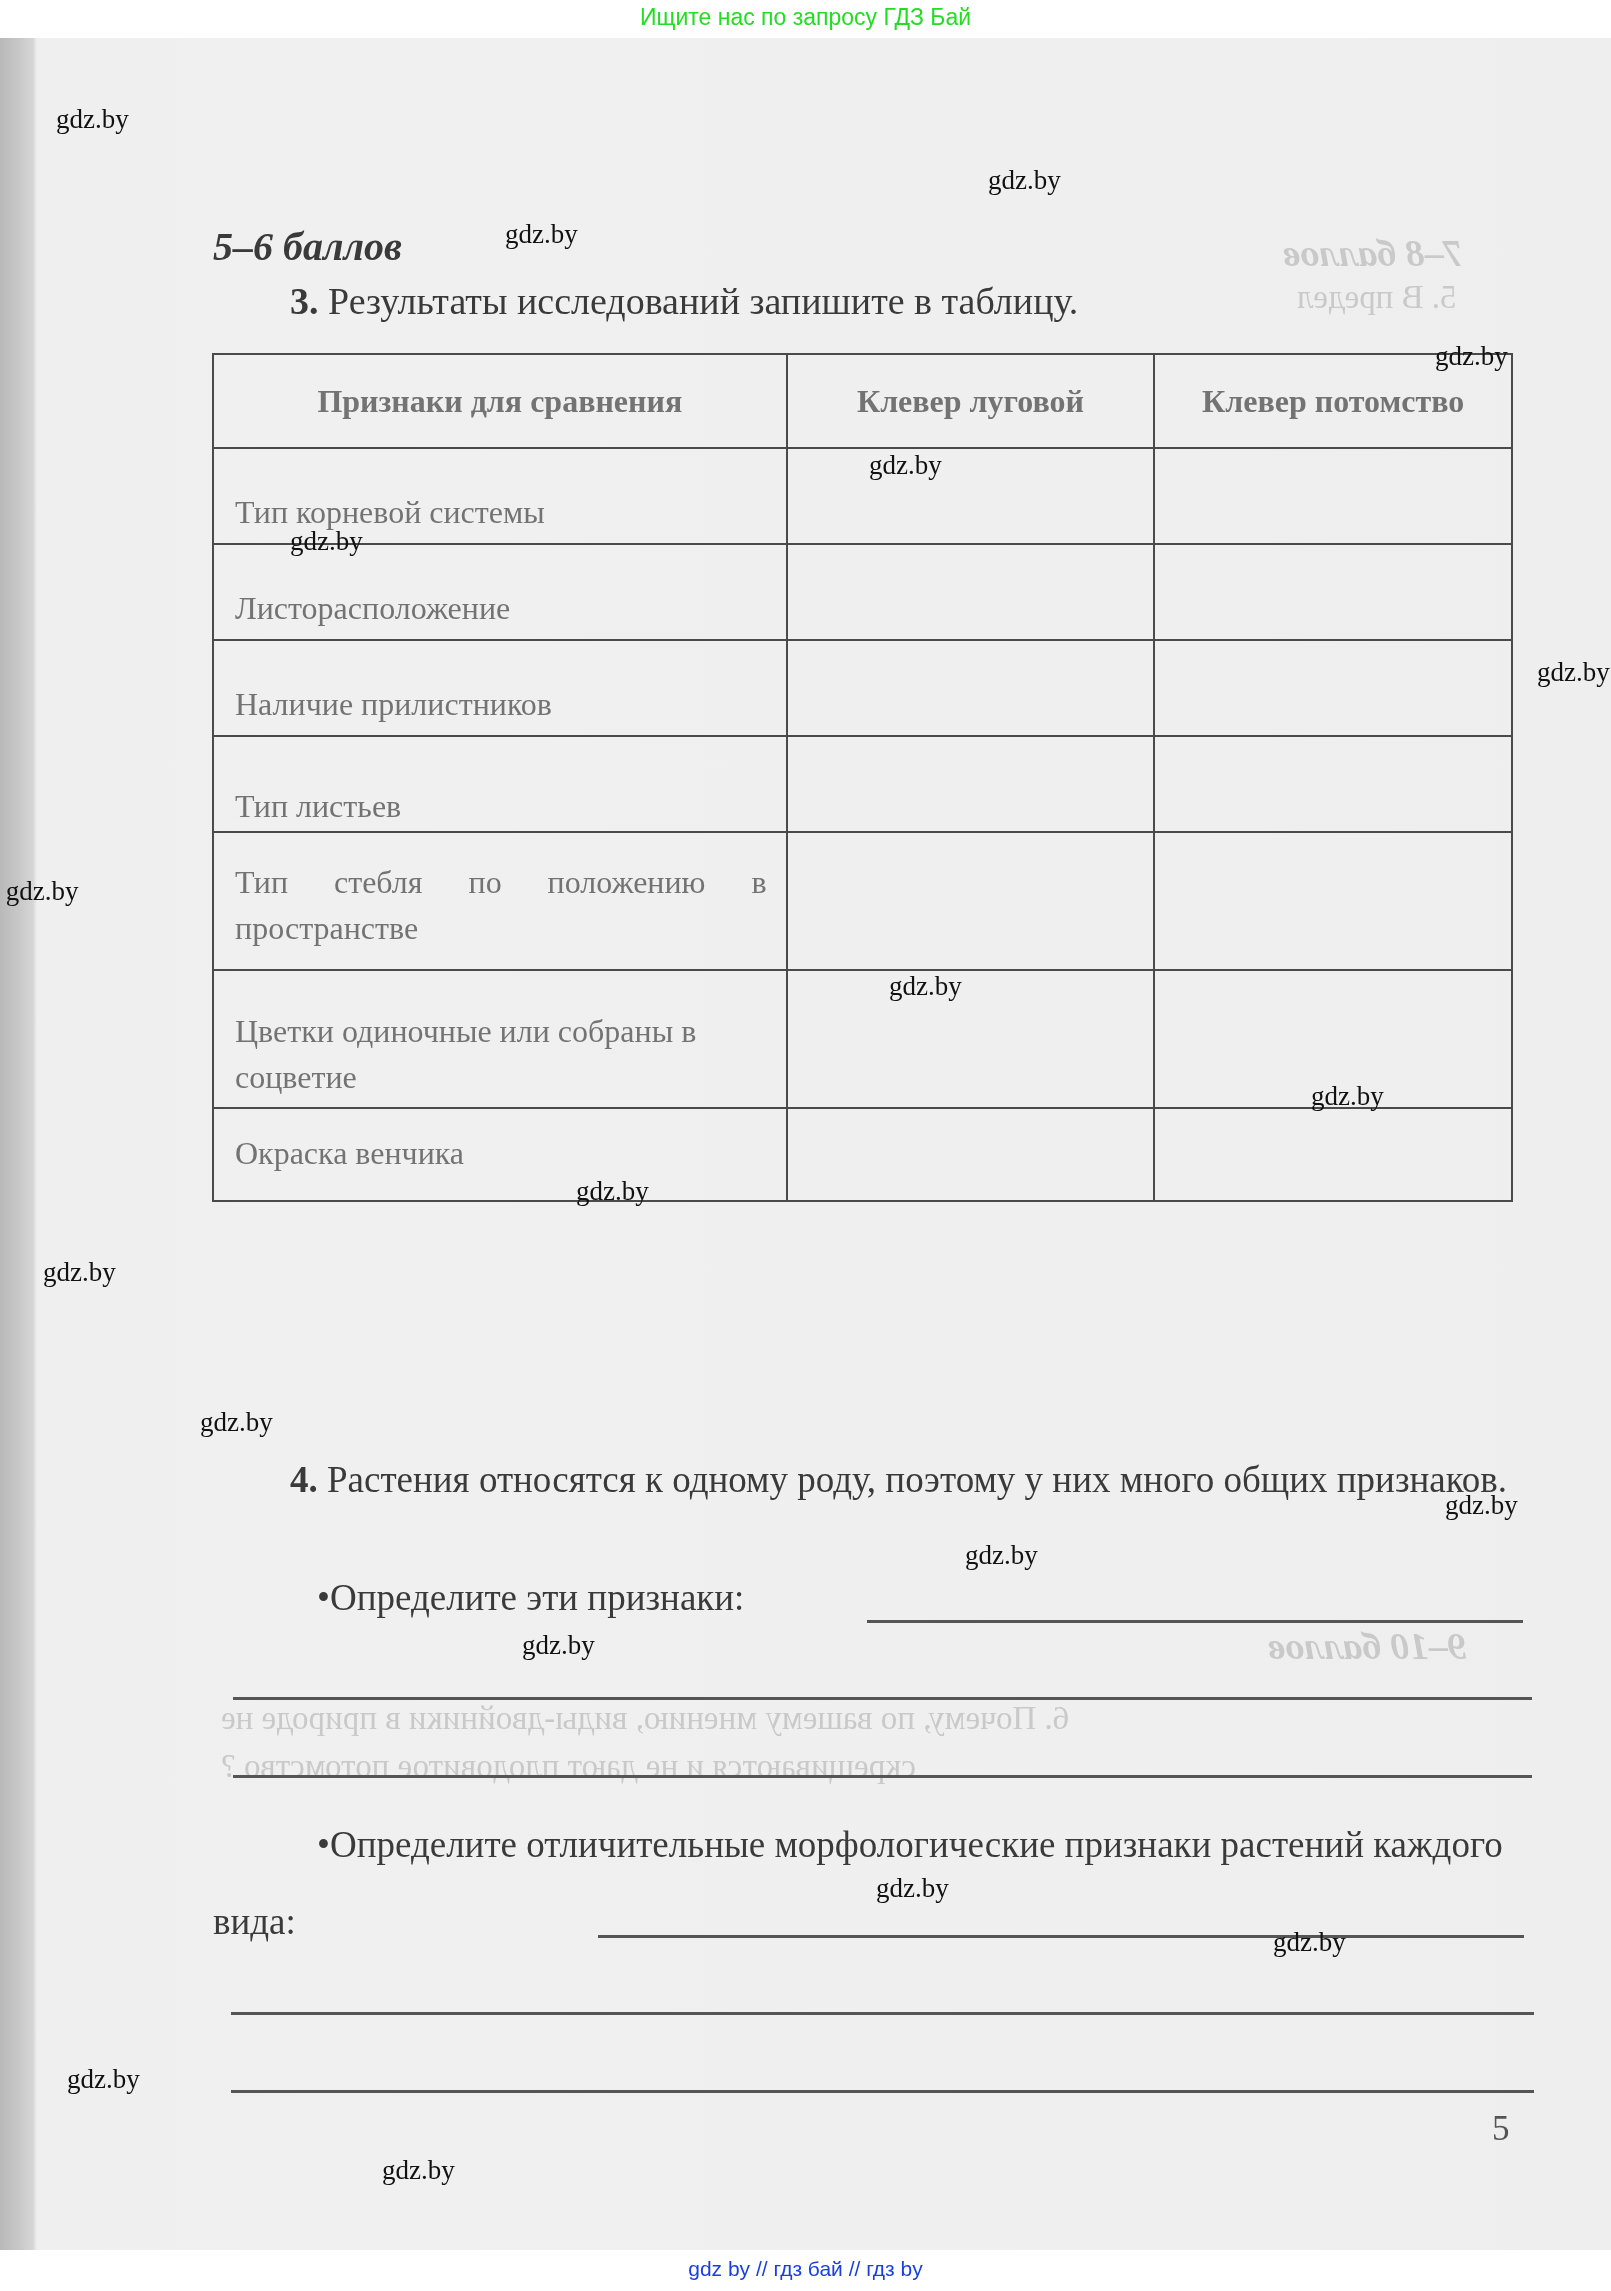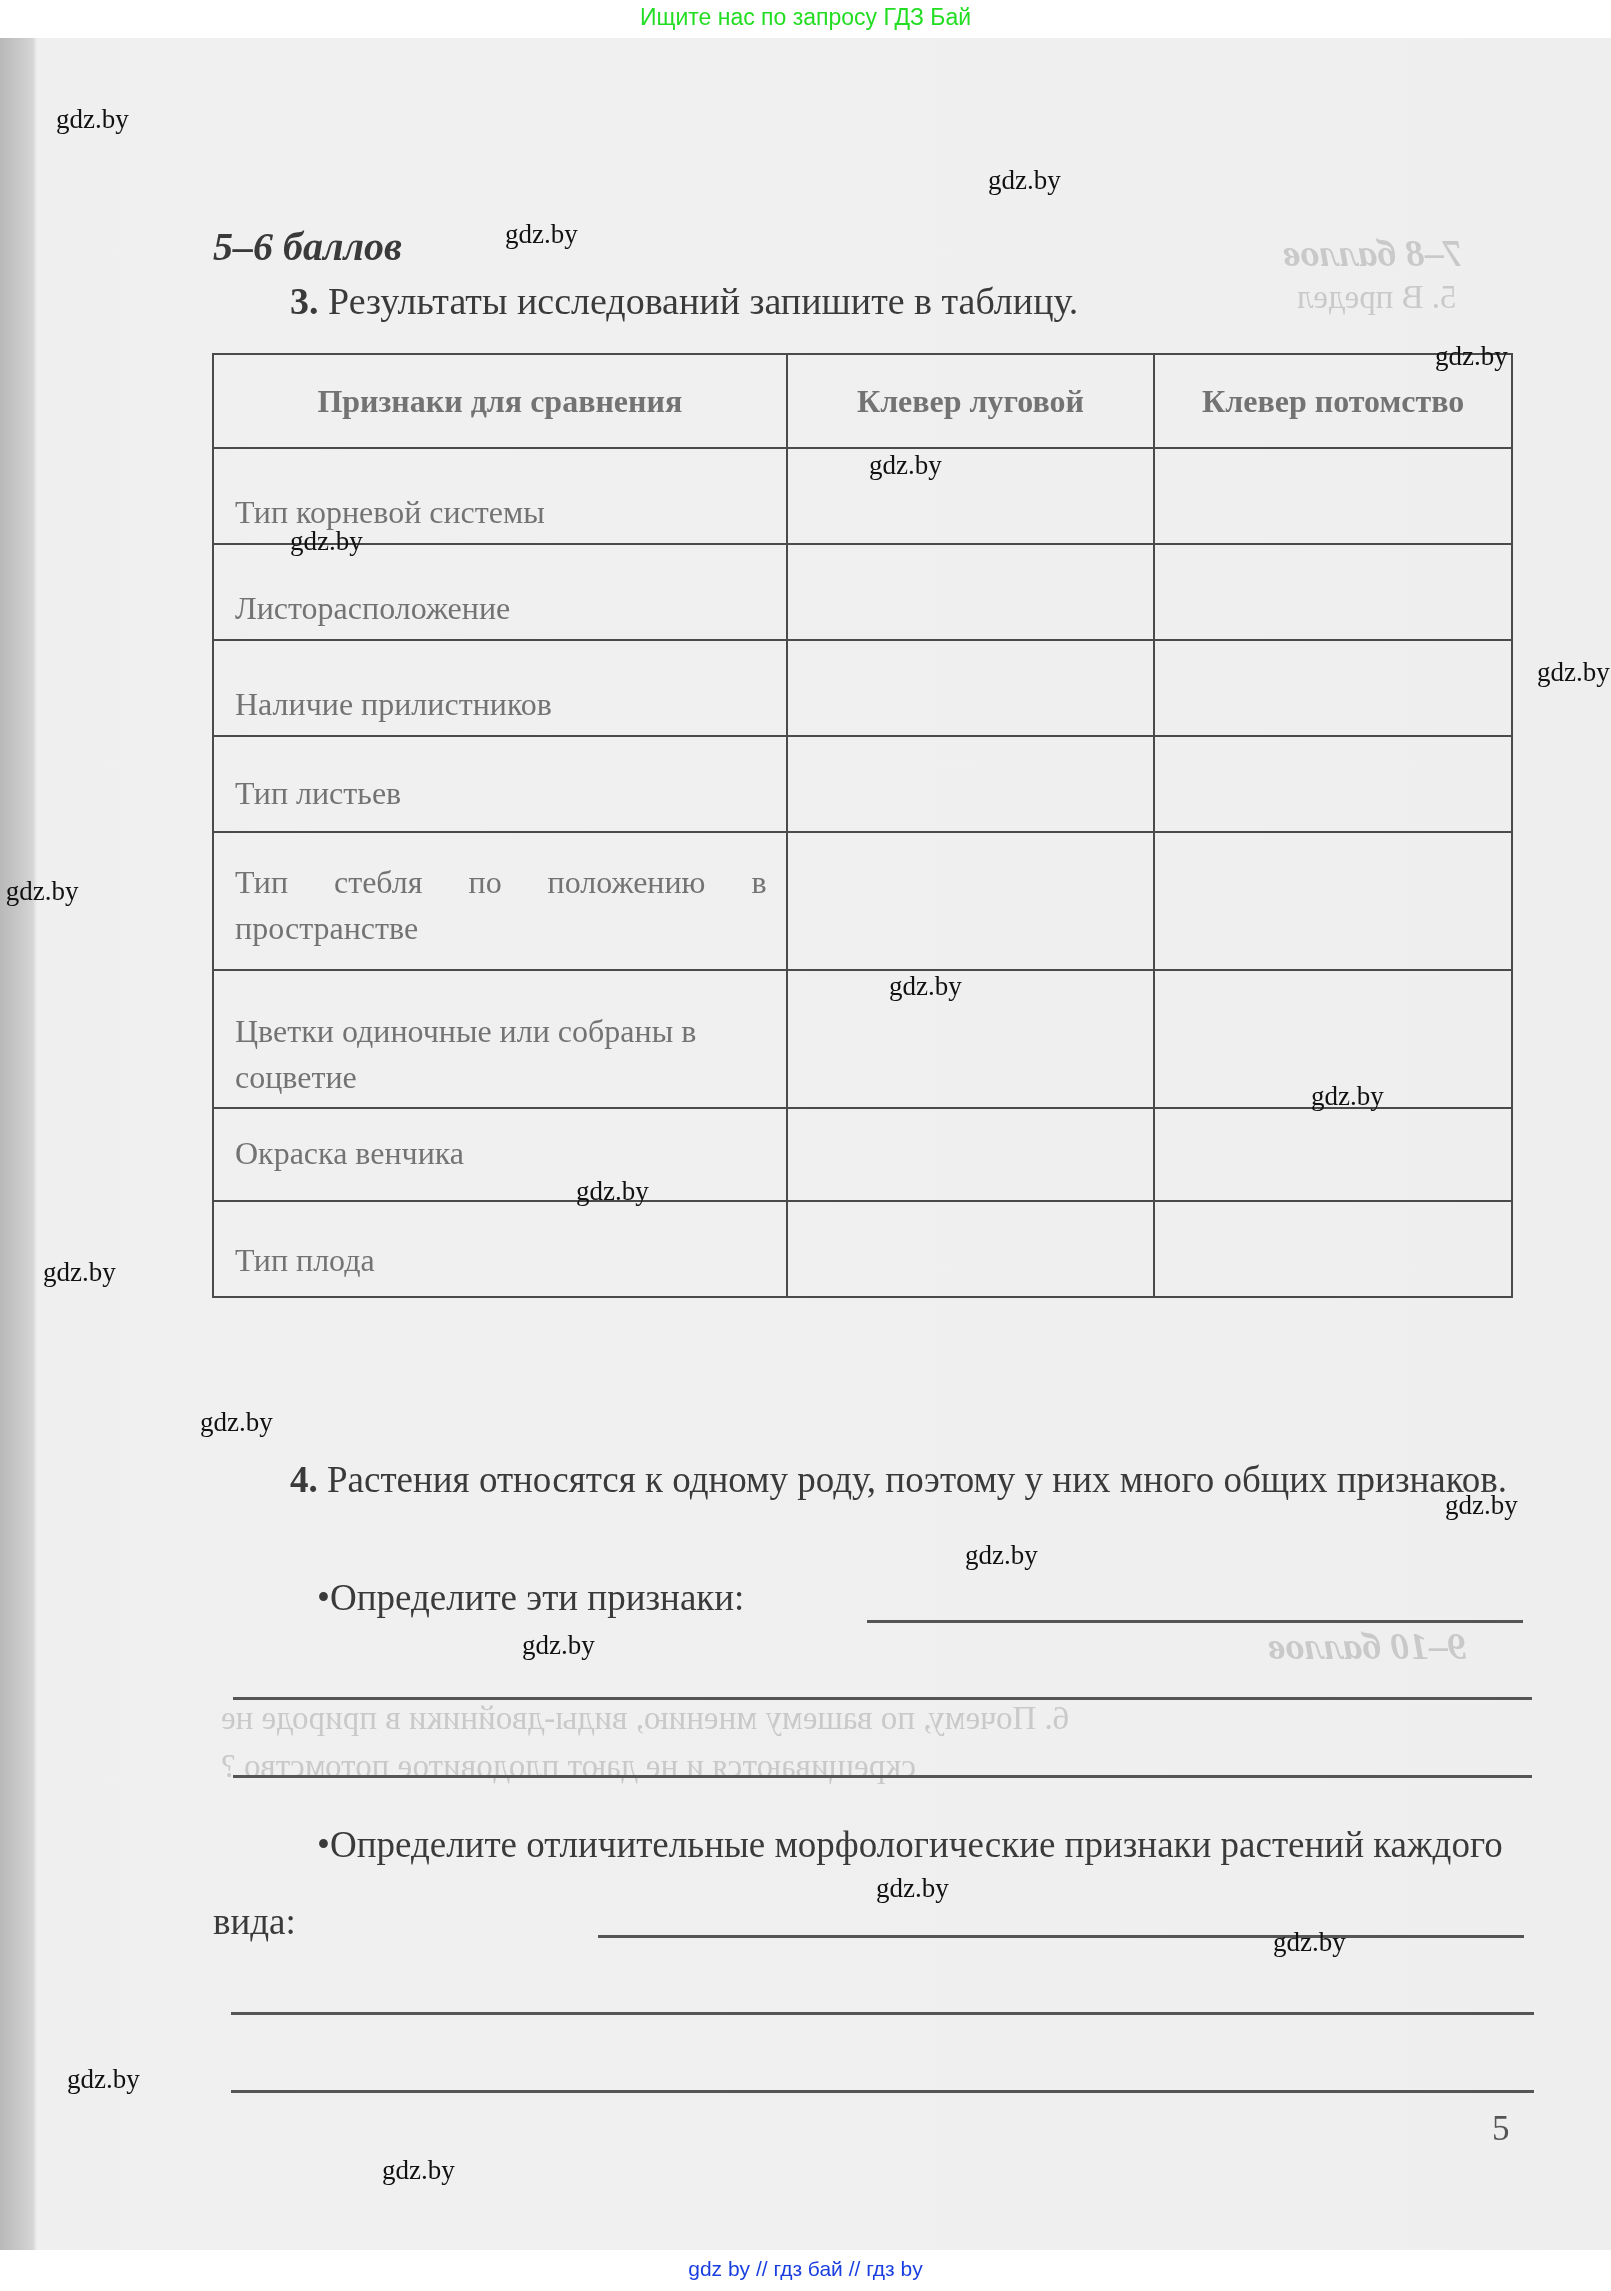--- a/index.html
+++ b/index.html
@@ -68,41 +68,36 @@
     <td style="vertical-align:bottom;padding-bottom:7.7px">Листорасположение</td>
     <td class="empty"></td>
     <td class="empty"></td>
   </tr>
   <tr style="height:96px">
     <td style="vertical-align:bottom;padding-bottom:7.7px">Наличие прилистников</td>
     <td class="empty"></td>
     <td class="empty"></td>
   </tr>
   <tr style="height:96px">
-    <td style="vertical-align:bottom;padding-bottom:15px">Тип листьев</td>
+    <td style="vertical-align:bottom;padding-bottom:2px">Тип листьев</td>
     <td class="empty"></td>
     <td class="empty"></td>
   </tr>
   <tr style="height:138px">
     <td style="text-align:justify;padding-right:19px;padding-top:7px">Тип стебля по положению в пространстве</td>
     <td class="empty"></td>
     <td class="empty"></td>
   </tr>
   <tr style="height:138px">
     <td style="padding-right:29px;padding-top:29px">Цветки одиночные или собраны в соцветие</td>
     <td class="empty"></td>
     <td class="empty"></td>
   </tr>
   <tr style="height:93px">
     <td style="vertical-align:top;padding-top:21px">Окраска венчика</td>
-    <td class="empty"></td>
-    <td class="empty"></td>
-  </tr>
-  <tr style="height:96px">
-    <td style="vertical-align:bottom;padding-bottom:13.4px">Тип плода</td>
     <td class="empty"></td>
     <td class="empty"></td>
   </tr>
 </tbody>
   </table>
 
 <div class="task4 serif">
   <span class="num">4.</span>
   <span>Растения относятся к одному роду, поэтому у них много общих признаков.</span>
 </div>

